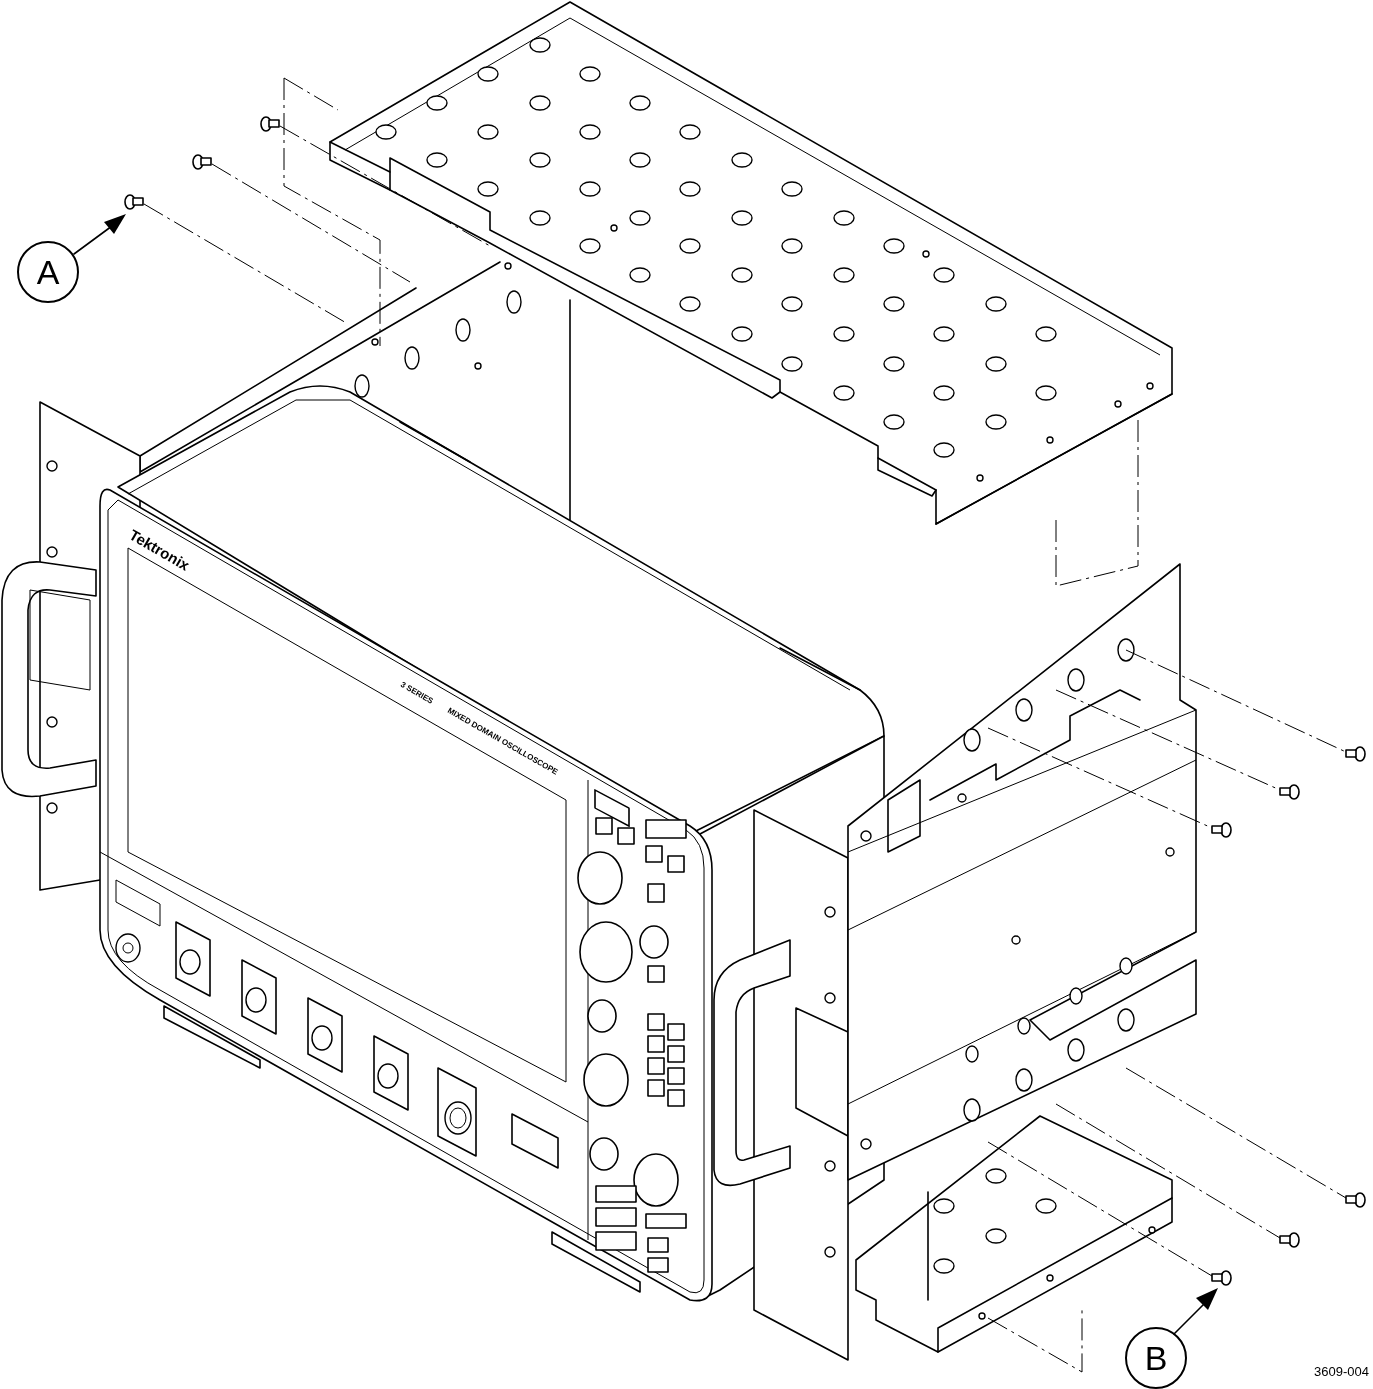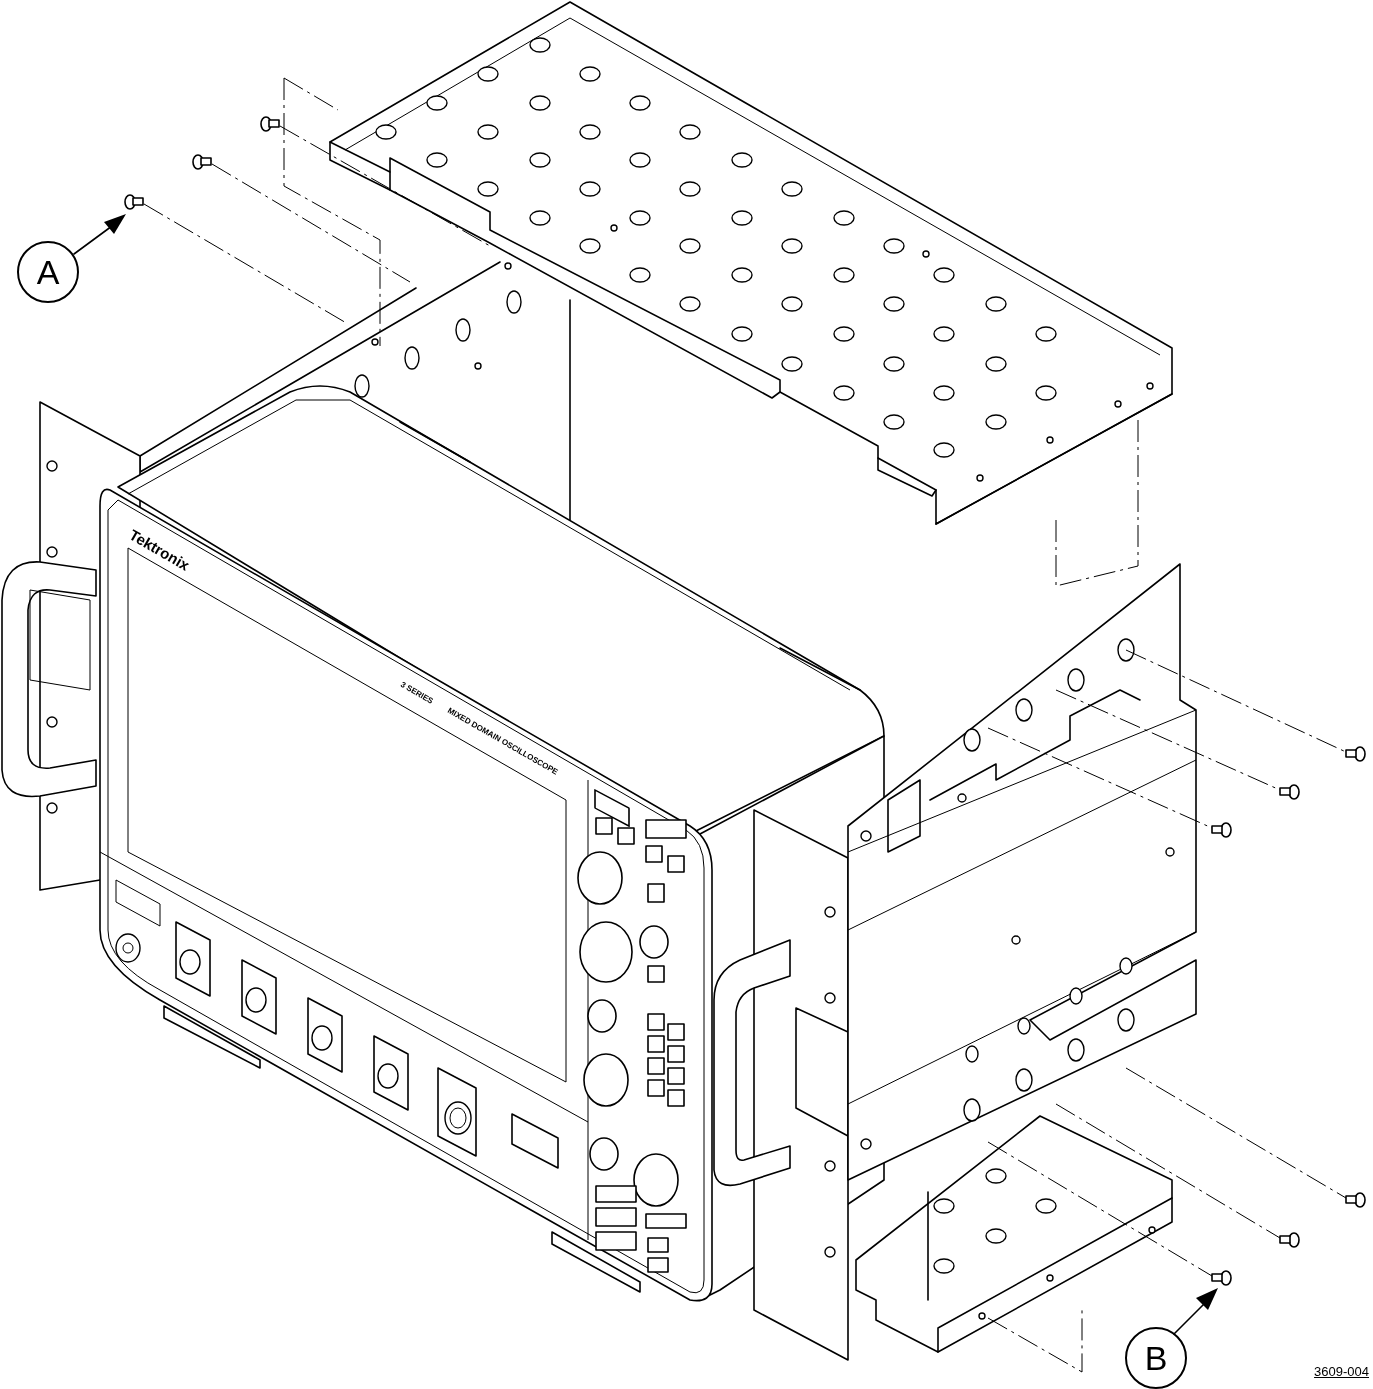--- a/index.html
+++ b/index.html
@@ -7,21 +7,21 @@
          font-family: "Liberation Sans", sans-serif; }
   #canvas { position: absolute; left: 0; top: 0; width: 1373px; height: 1389px; }
   svg text { font-family: "Liberation Sans", sans-serif; }
   .ln { fill: none; stroke: #000; stroke-width: 1.6; stroke-linejoin: round; stroke-linecap: round; }
   .thin { fill: none; stroke: #000; stroke-width: 1; }
   .fillw { fill: #fff; stroke: #000; stroke-width: 1.6; stroke-linejoin: round; }
   .dash { fill: none; stroke: #000; stroke-width: 1; stroke-dasharray: 22 5 3 5; }
   .hole { fill: #fff; stroke: #000; stroke-width: 1.4; }
   .callout-circle { fill: #fff; stroke: #000; stroke-width: 2; }
   .callout-text { font-size: 34px; fill: #000; }
-  .figure-id { position: absolute; right: 4px; bottom: 10px; font-size: 13px; color: #000; text-decoration: underline; }
+  .figure-id { position: absolute; right: 4px; bottom: 10px; font-size: 13px; color: #000; }
 </style>
 </head>
 <body>
 
 <div id="canvas">
 <svg width="1373" height="1389" viewBox="0 0 1373 1389" xmlns="http://www.w3.org/2000/svg">
 
   <g>
     <polygon class="fillw" points="330,142 570,2 1172,348 1172,394 936,524 936,490 878,458 878,446 780,392 780,380 490,230 490,212 390,158 390,172 330,142"></polygon>
     <polyline class="ln" points="330,142 330,160 390,190 390,172"></polyline>

